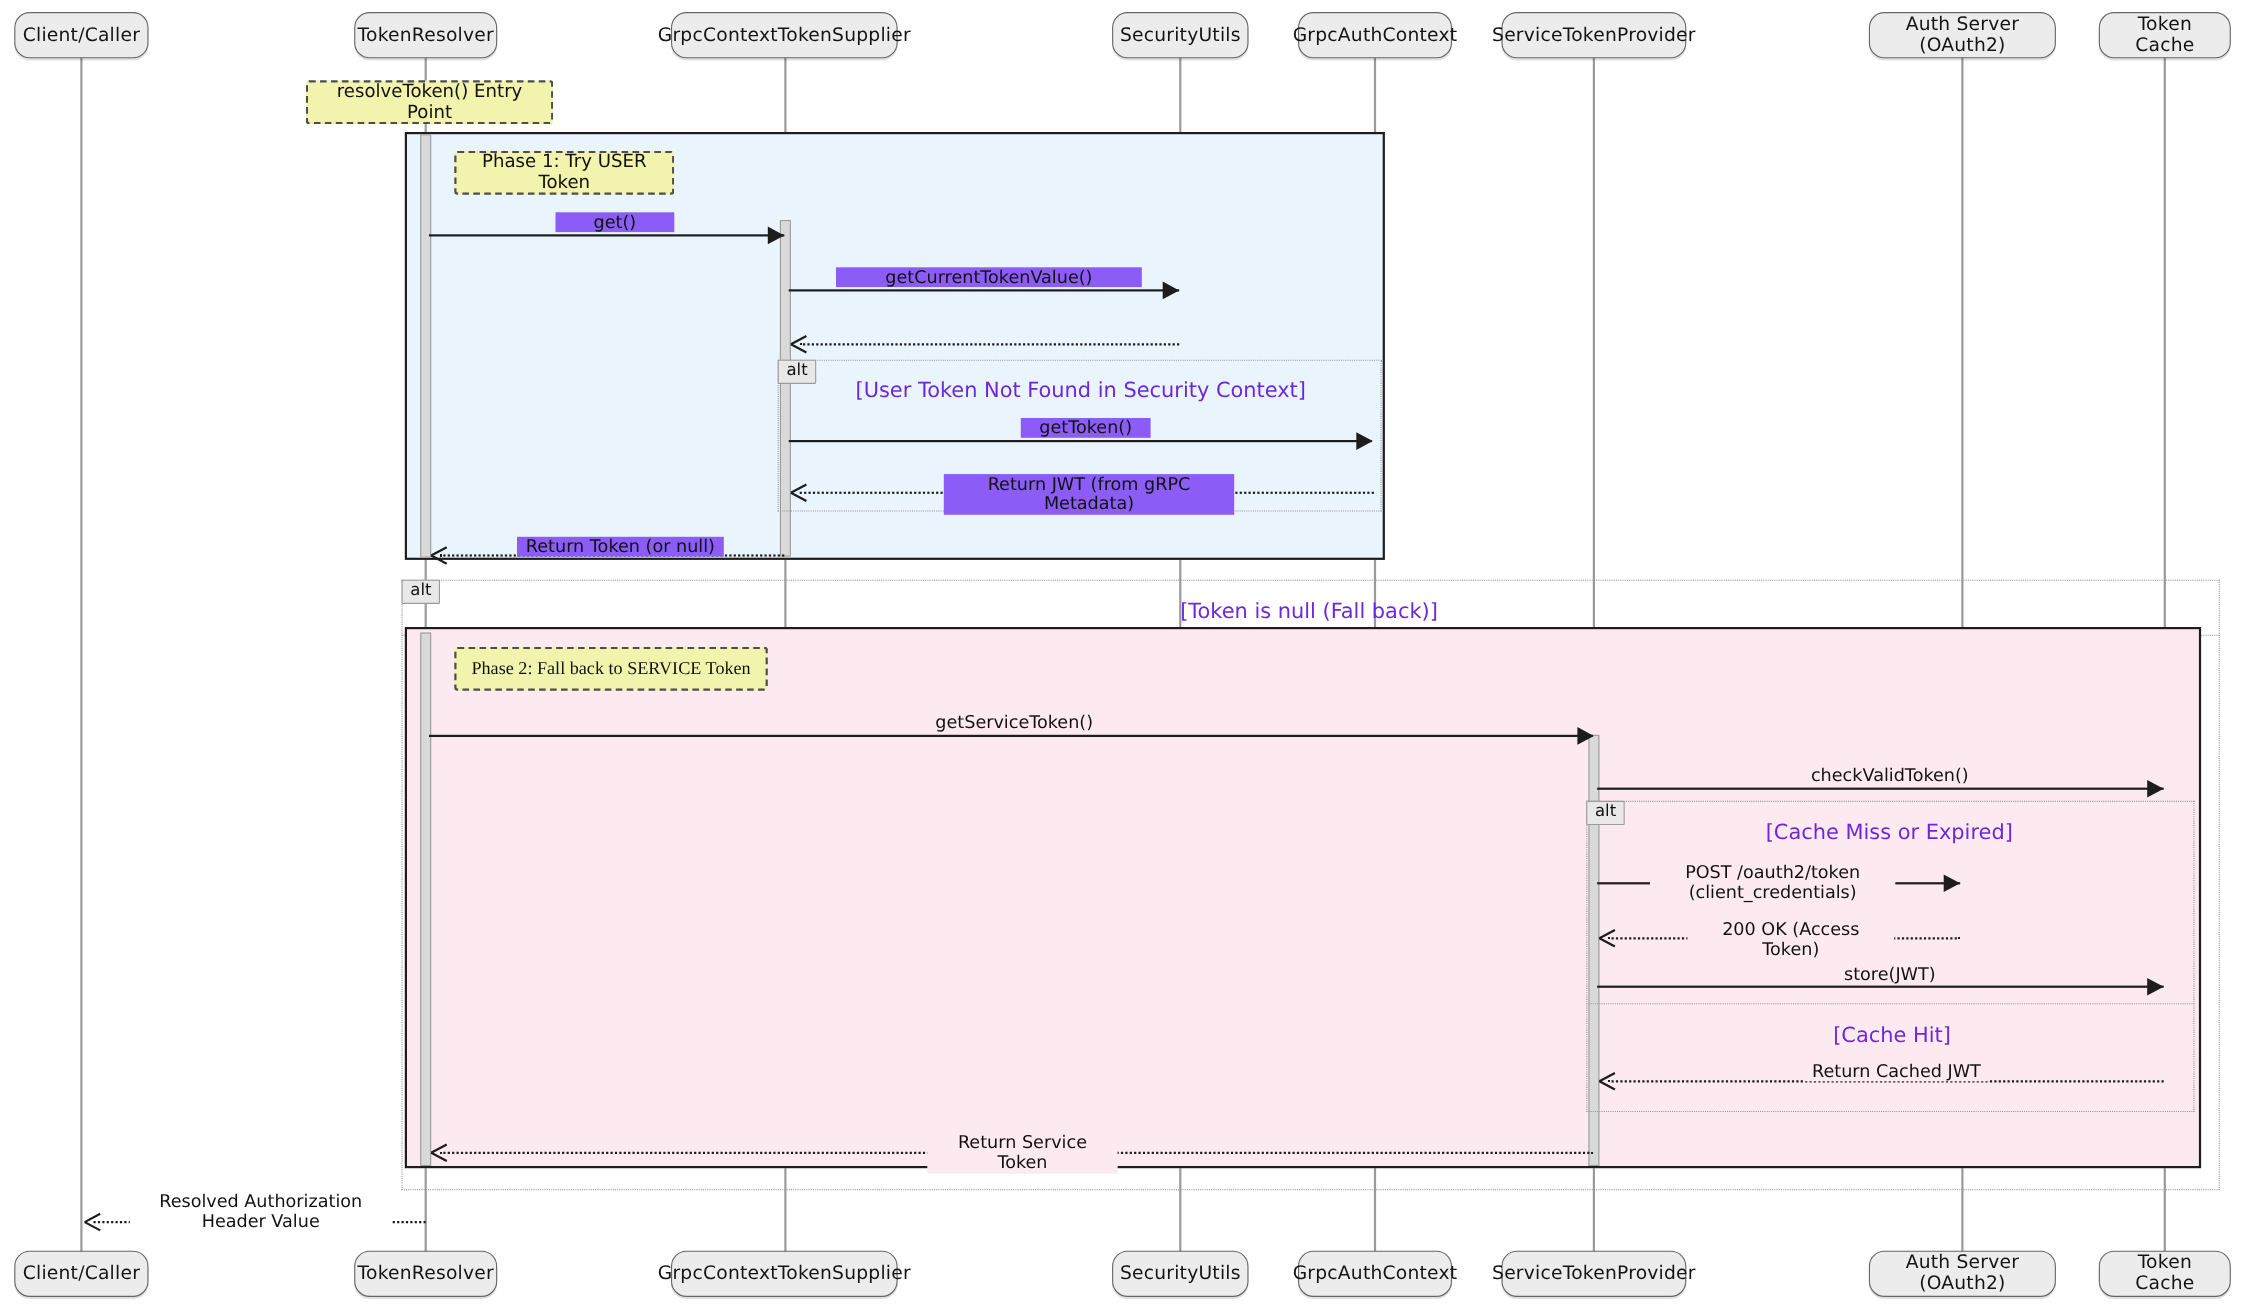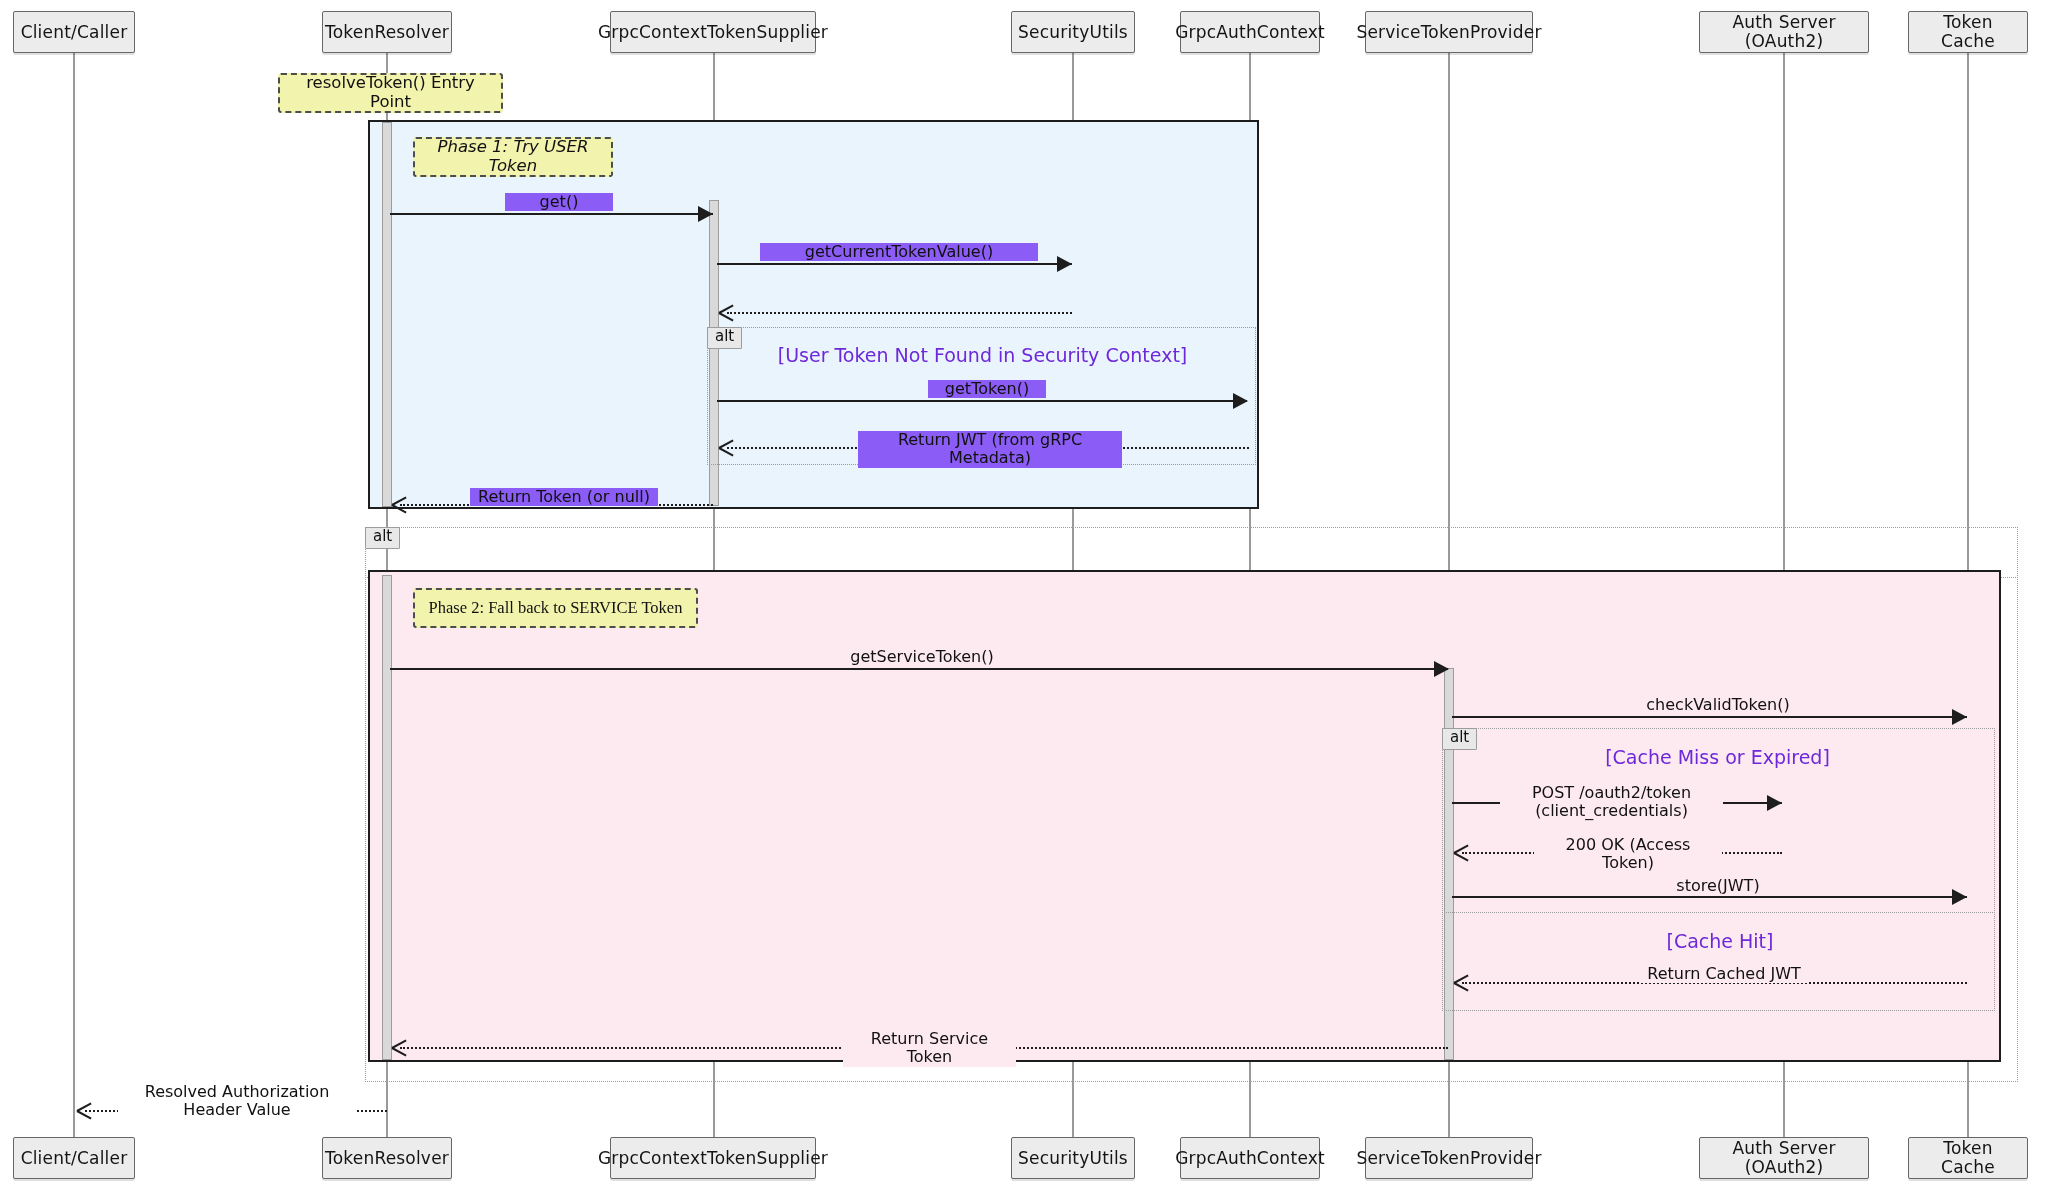--- a/index.html
+++ b/index.html
@@ -9,21 +9,21 @@
     overflow:hidden;
   }
   #stage{position:relative;width:2048px;height:1194px;}
 
   
   .actor-box{
     position:absolute;
     box-sizing:border-box;
     background:#ececec;
     border:1.6px solid #666666;
-    border-radius:2px;
+    border-radius:14px;
     display:flex;align-items:center;justify-content:center;
     text-align:center;
     font-size:17px;
     color:#141414;
     letter-spacing:.2px;
     box-shadow:0 2px 0 rgba(0,0,0,.12);
     line-height:1.1;
     padding:0 6px;
   }
 
@@ -214,21 +214,21 @@
     <span>Auth Server (OAuth2)</span>
     </div>
   <div class="actor-box" style="left:1908px;top:1137px;width:120px;height:42px;">
     <span>Token Cache</span>
     </div>
 
   <div class="note" style="left:278px;top:73px;width:225px;height:33px;">
     <span>resolveToken() Entry Point</span>
     </div>
 
-  <div class="note" style="left:413px;top:137px;width:200px;height:40px;font-style:italic;">
+  <div class="note" style="left:413px;top:137px;width:200px;height:40px;">
     <span>Phase 1: Try USER Token</span>
     </div>
 
   <div class="msg-line" style="left:390px;top:213px;width:323px;"></div>
   <div class="arrow-solid-r" style="left:698px;top:206px;"></div>
   <div class="msg-label onblue" style="left:505px;top:193px;width:100px;">get()</div>
 
   <div class="msg-line" style="left:717px;top:263px;width:355px;"></div>
   <div class="arrow-solid-r" style="left:1057px;top:256px;"></div>
   <div class="msg-label onblue" style="left:760px;top:243px;width:270px;">getCurrentTokenValue()</div>
@@ -248,20 +248,21 @@
   <div class="msg-line dotted" style="left:727px;top:447px;width:522px;"></div>
   <div class="arrow-open-l" style="left:719px;top:439px;"></div>
   <div class="msg-label onblue" style="left:858px;top:431px;width:256px;">Return JWT (from gRPC Metadata)</div>
 
   <div class="msg-line dotted" style="left:400px;top:504px;width:313px;"></div>
   <div class="arrow-open-l" style="left:392px;top:496px;"></div>
   <div class="msg-label onblue" style="left:470px;top:488px;width:180px;">Return Token (or null)</div>
 
   <div class="frag-tag" style="left:365px;top:527px;">
     <span>alt</span></div>
+  <div class="frag-cond" style="left:900px;top:545px;width:580px;">[Token is null (Fall back)]</div>
 
   <div class="note" style="left:413px;top:588px;width:285px;height:34px;font-family:Liberation Serif, serif;">
     <span>Phase 2: Fall back to SERVICE Token</span>
     </div>
 
   <div class="msg-line" style="left:390px;top:668px;width:1058px;"></div>
   <div class="arrow-solid-r" style="left:1434px;top:661px;"></div>
   <div class="msg-label onpink" style="left:838px;top:648px;width:160px;">getServiceToken()</div>
 
   <div class="msg-line" style="left:1452px;top:716px;width:515px;"></div>

